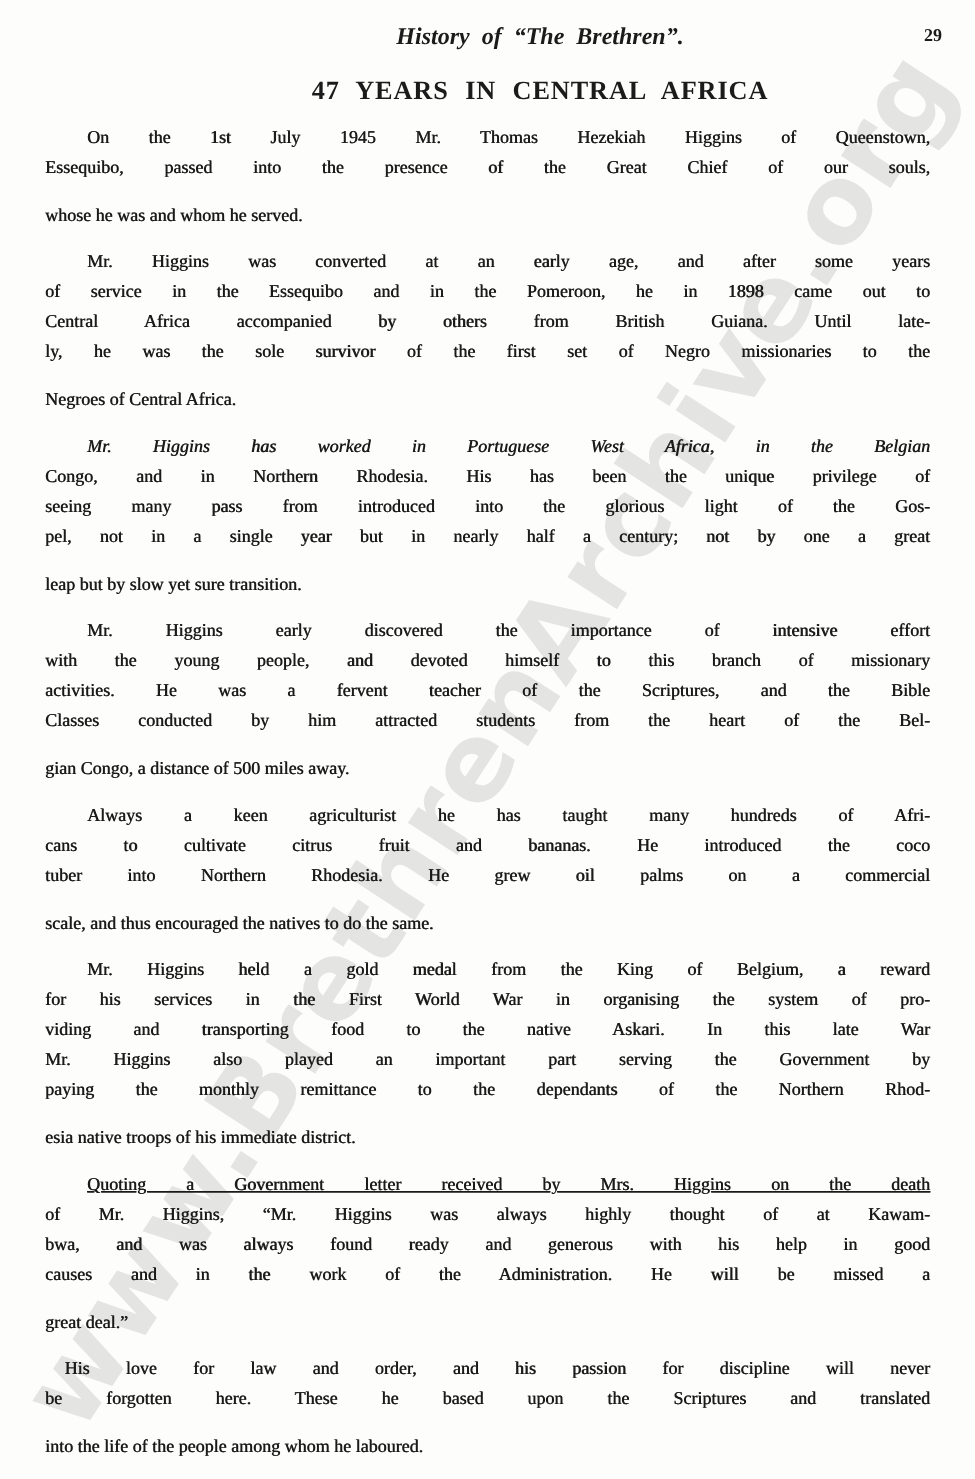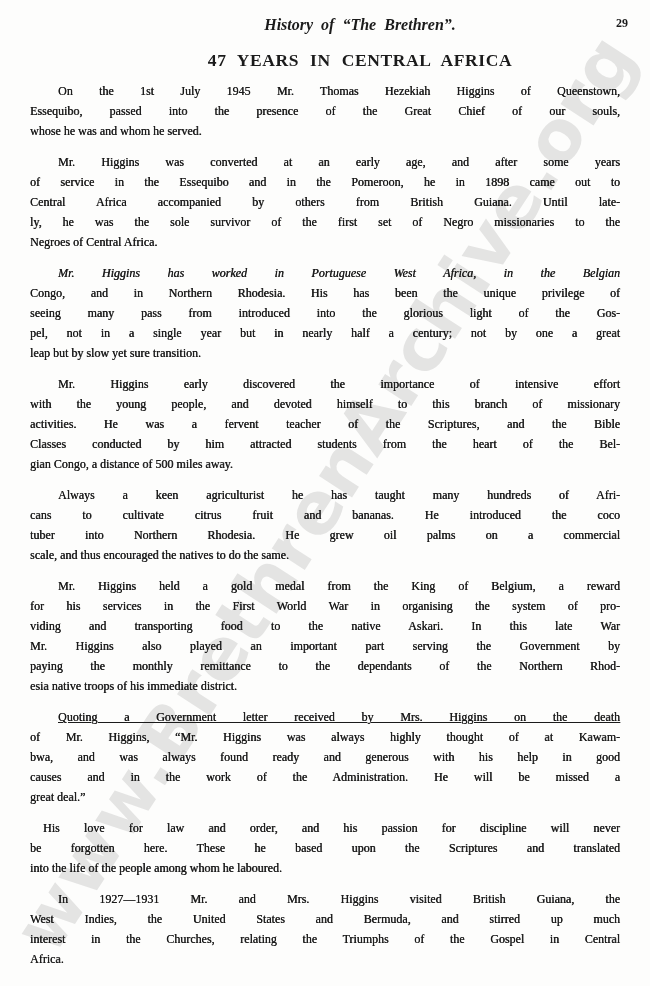--- a/index.html
+++ b/index.html
@@ -64,20 +64,21 @@
   .line {
     font-size: 12px;
     line-height: 20px;
     text-align: justify;
     text-align-last: justify;
     -moz-text-align-last: justify;
     text-shadow: 0.35px 0 0 currentColor;
   }
   .line.last {
     text-align-last: left;
+    margin-top: 12px;
     -moz-text-align-last: left;
   }
 </style>
 </head>
 <body>
 
 <div class="page">
   <div class="watermark">www.BrethrenArchive.org</div>
 
   <div class="header">

